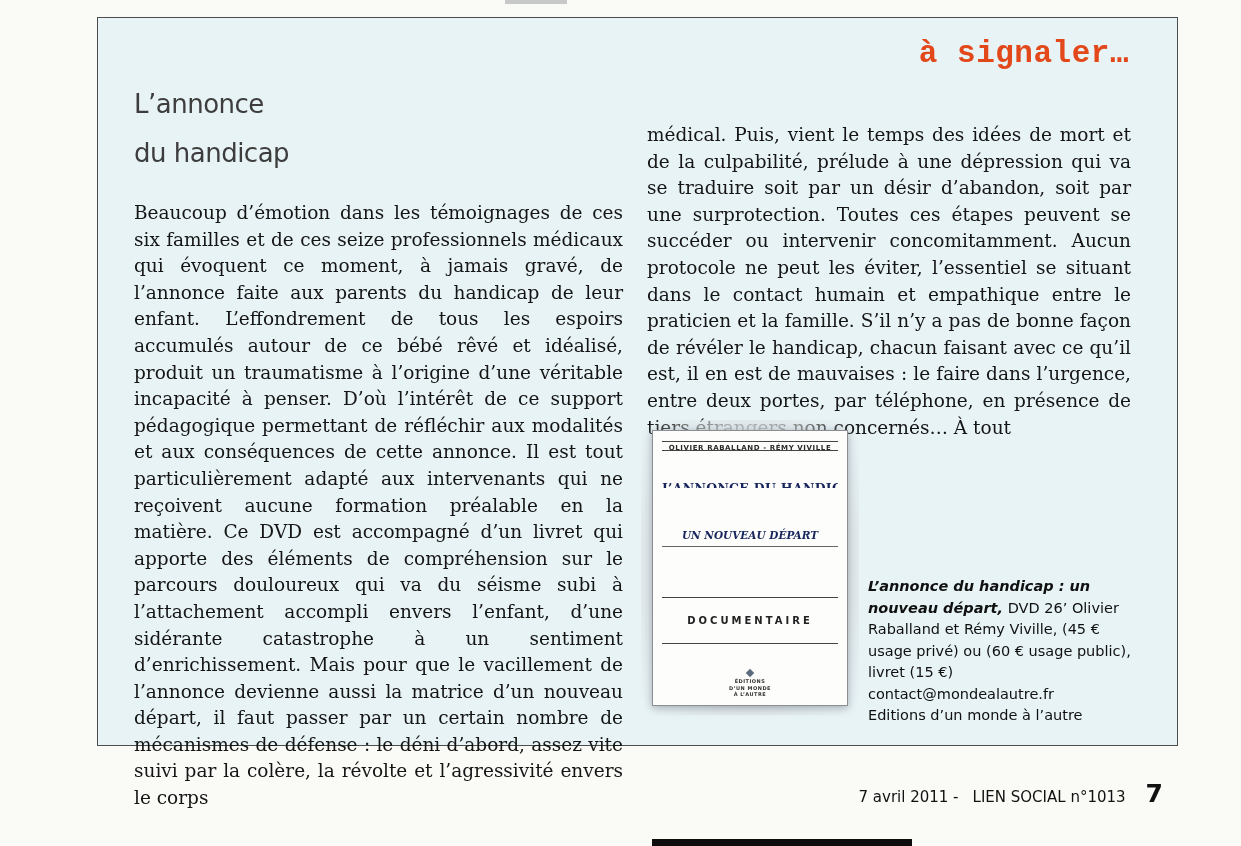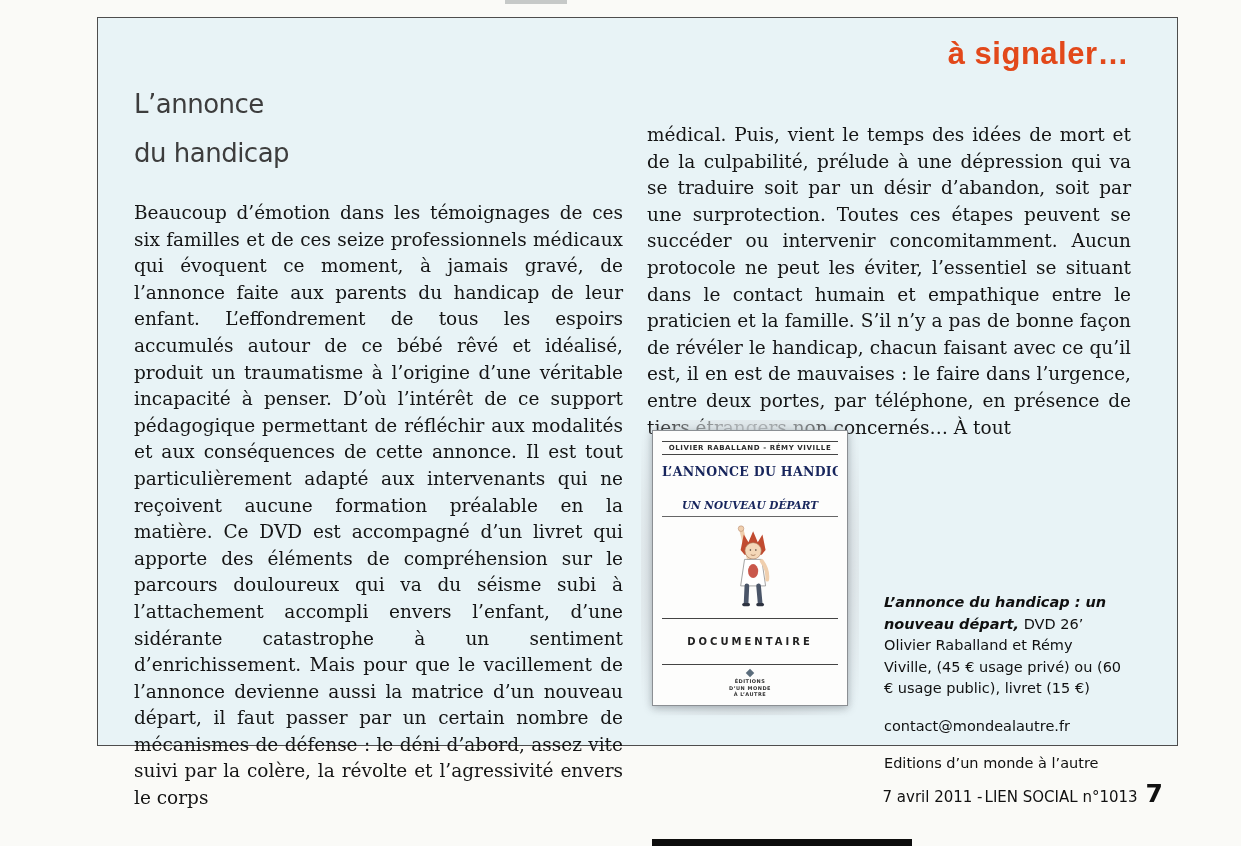--- a/index.html
+++ b/index.html
@@ -10,21 +10,21 @@
     font-family:"DejaVu Serif", serif;
     overflow:hidden;
   }
   .article-box {
     position:absolute; left:97px; top:17px; width:1081px; height:729px;
     background:#e8f3f6;
     border:1px solid #4d4d4d;
   }
   .signal {
     position:absolute; top:18px; right:48px;
-    font-family:Liberation Sans, sans-serif;
+    font-family:Liberation Mono, monospace;
     font-size:31px; font-weight:bold;
     color:#e2481a;
     letter-spacing:0.5px;
   }
   .title {
     position:absolute; left:36px; top:62px;
     font-family:"DejaVu Sans", sans-serif;
     font-weight:400; font-size:26px; line-height:49px;
     color:#3d3d3d; letter-spacing:-0.5px;
   }
@@ -46,20 +46,21 @@
   }
   .cover {
     width:196px; height:276px;
     background:#fdfdfc;
     border:1px solid #8b8f93;
     box-shadow:0 2px 8px rgba(40,50,60,0.35);
     padding:10px 9px 7px 9px;
     display:flex; flex-direction:column;
     text-align:center;
     font-family:"DejaVu Sans", sans-serif;
+    gap:21px;
   }
   .cover-authors {
     font-size:7px; font-weight:bold; color:#2a2a2a;
     letter-spacing:0.6px;
     border-top:1px solid #444; border-bottom:1px solid #444;
     padding:2px 0;
     white-space:nowrap; overflow:hidden;
   }
   .cover-title {
     margin-top:9px;
@@ -91,24 +92,24 @@
   .pub-diamond {
     width:6px; height:6px; background:#5b6d7c;
     transform:rotate(45deg); margin-bottom:2px;
   }
   .caption {
     position:absolute; left:770px; top:558px; width:270px;
     font-family:"DejaVu Sans", sans-serif;
     font-size:14.5px; line-height:21.5px; color:#101010;
   }
   .caption .bi { font-weight:bold; font-style:italic; }
-  .caption-line { margin:16px; }
+  .caption-line { margin:0; }
   .footer {
     position:absolute; top:779px; right:78px;
-    display:flex; align-items:baseline; gap:2px;
+    display:flex; align-items:baseline; gap:14px;
     font-family:"DejaVu Sans", sans-serif;
     font-size:15px; color:#111;
   }
   .footer .journal { font-weight:normal; }
   .footer .pagenum { font-weight:bold; font-size:25px; margin-left:6px; }
   .scan-bar {
     position:absolute; left:652px; top:839px; width:260px; height:7px;
     background:#0d0d0d;
   }
   .scan-mark-top {

